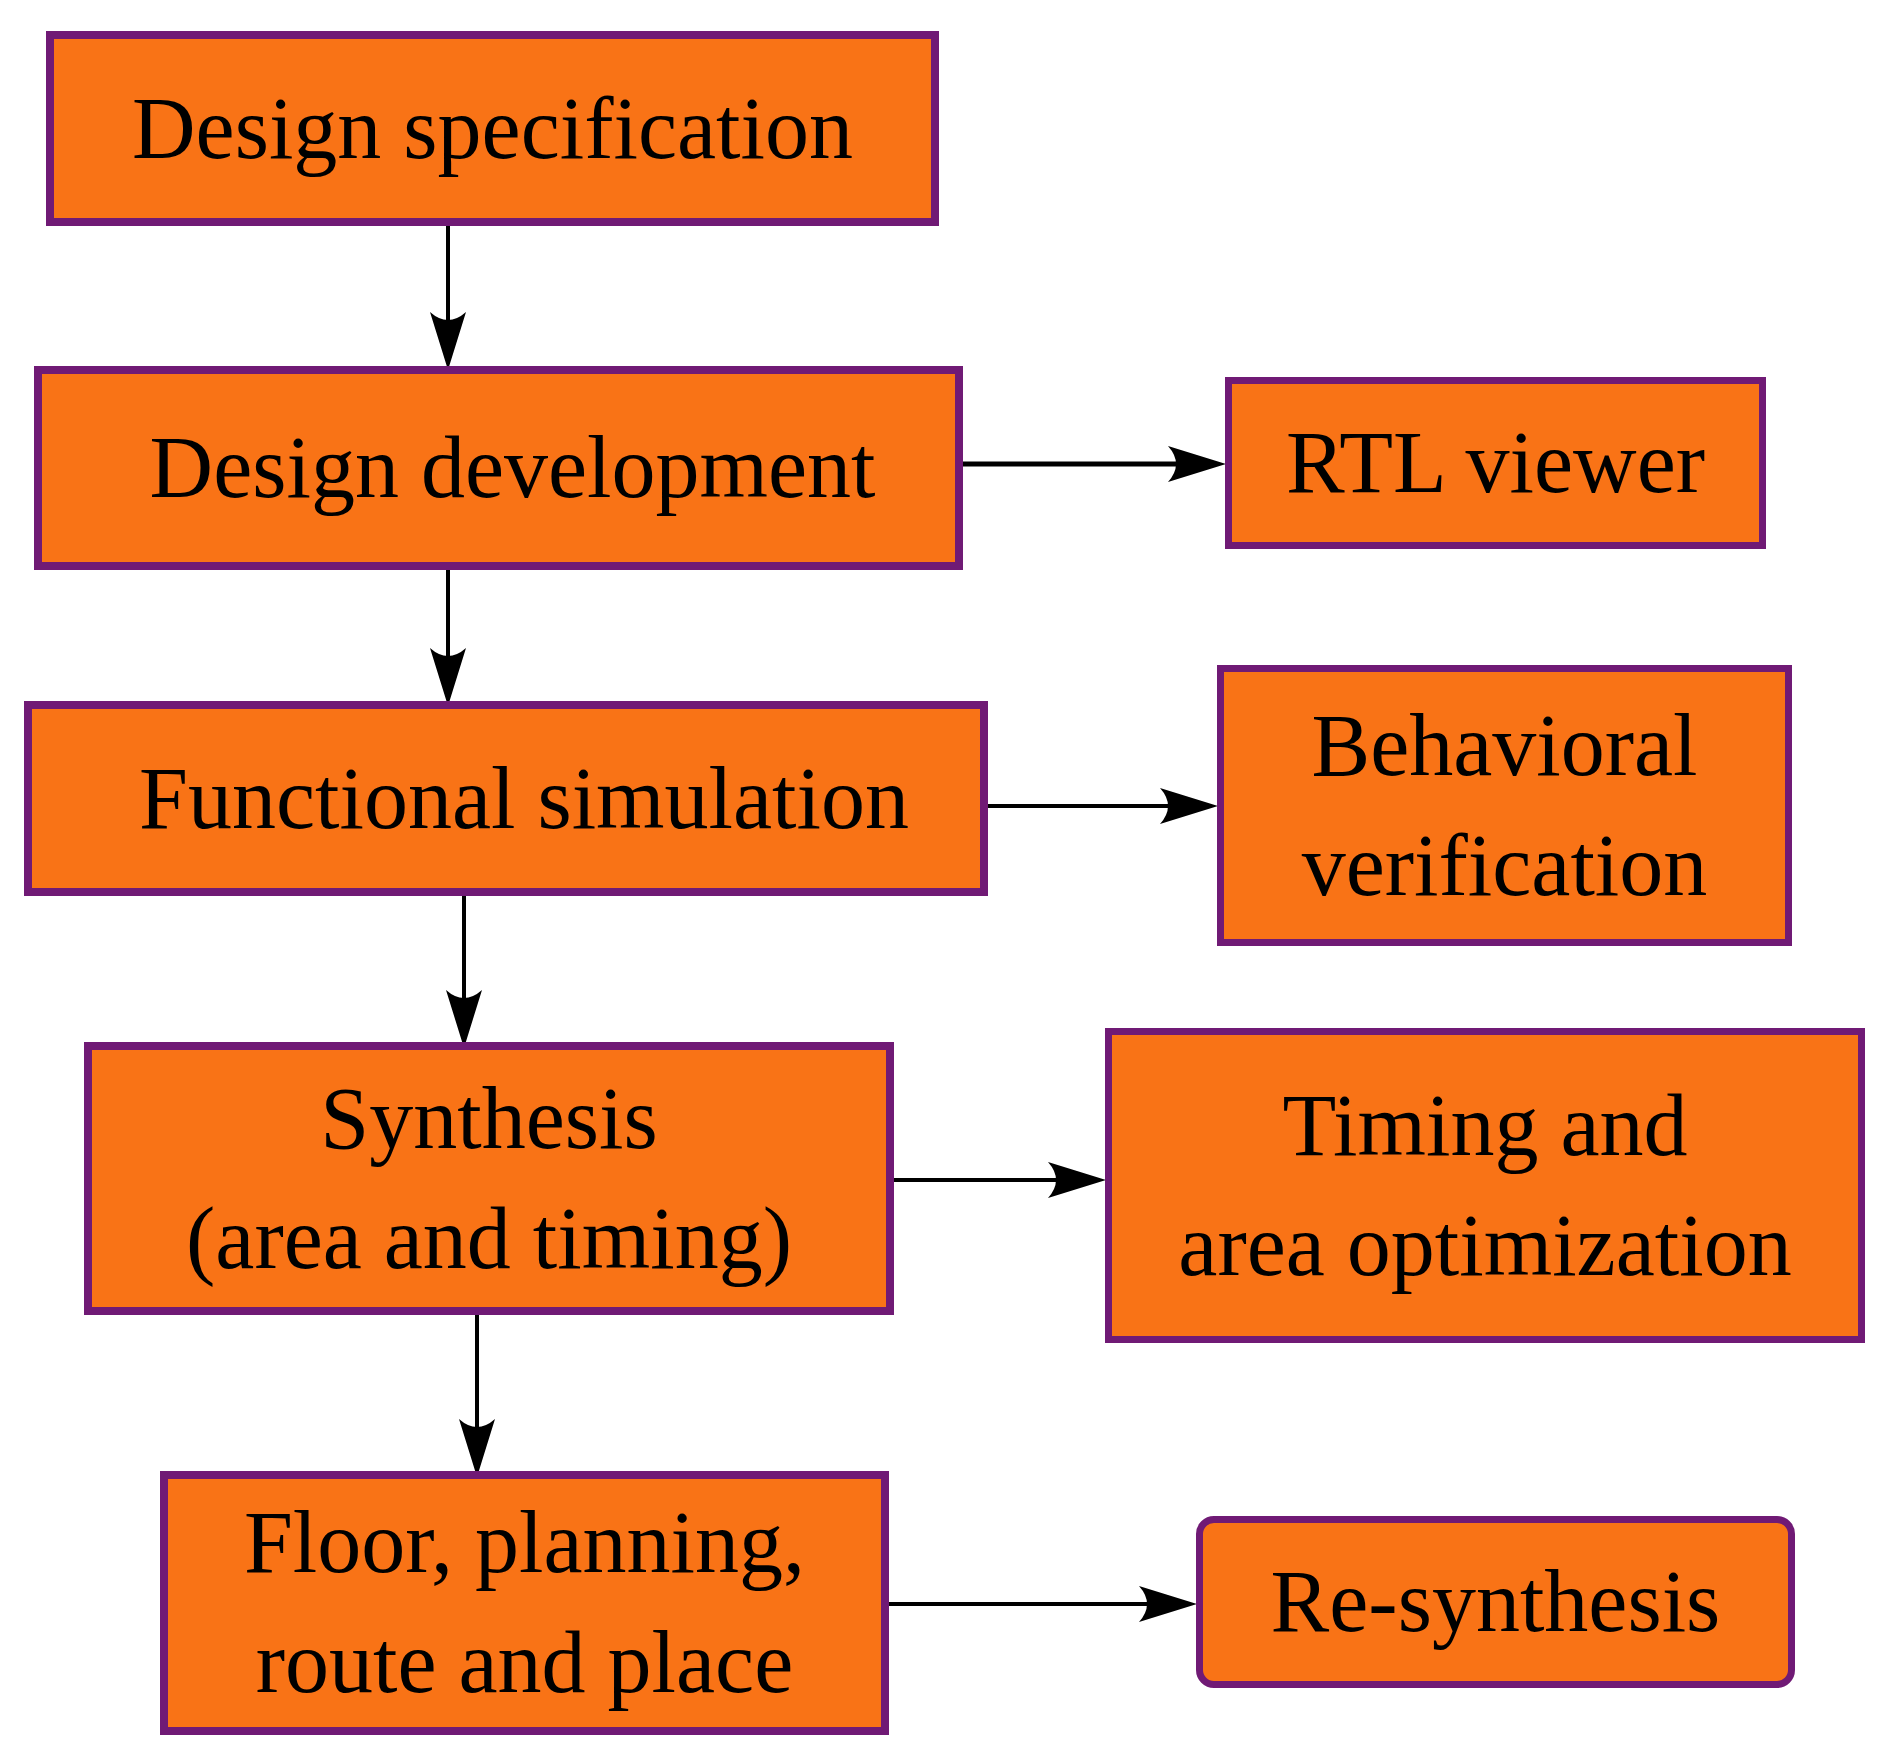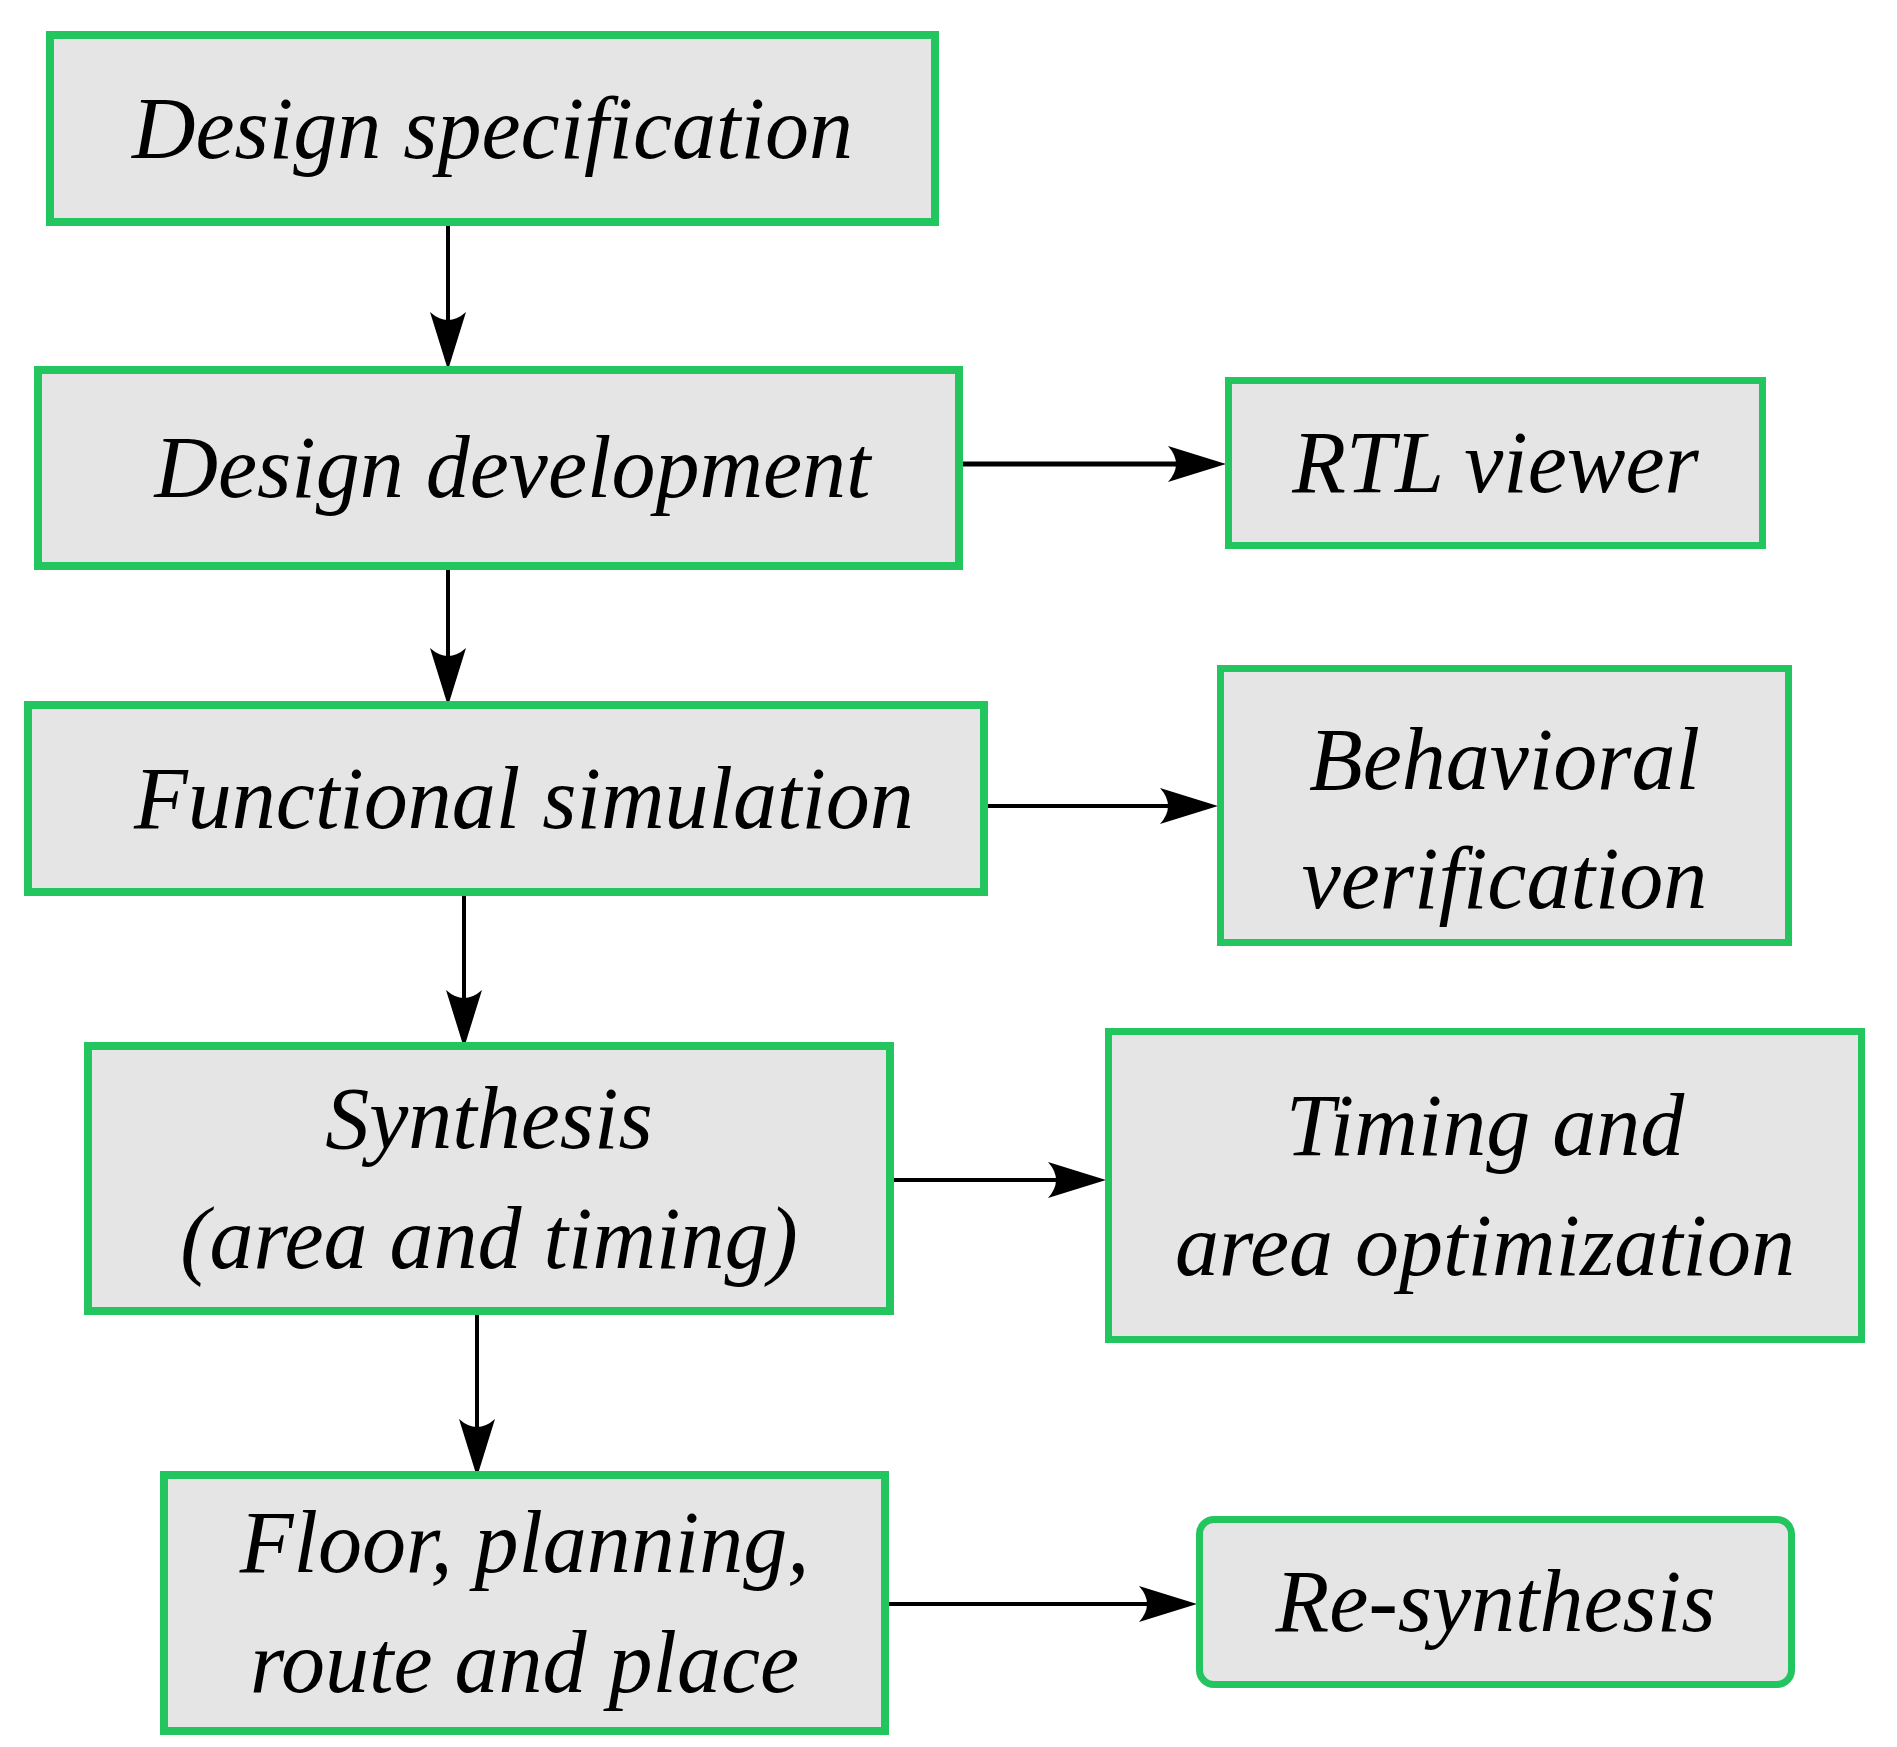--- a/index.html
+++ b/index.html
@@ -19,44 +19,43 @@
   #connector-layer {
     position: absolute;
     left: 0;
     top: 0;
     width: 1897px;
     height: 1747px;
   }
   .node {
     position: absolute;
     box-sizing: border-box;
-    border: 7px solid #22c55e;
-    background: #e5e5e5;
+    border: 7px solid #701a75;
+    background: #f97316;
     display: flex;
     align-items: center;
     justify-content: center;
     text-align: center;
-    font-style: italic;
   }
   .node-label {
     font-size: 88px;
     line-height: 1.36;
     white-space: pre-line;
     color: #000000;
     letter-spacing: 0px;
   }
   
   #node-design-specification   { left: 46px;   top: 31px;   width: 893px; height: 195px; border-width: 8px; }
   #node-design-development     { left: 34px;   top: 366px;  width: 929px; height: 204px; border-width: 8px; padding-left: 28px; }
   #node-functional-simulation  { left: 24px;   top: 701px;  width: 964px; height: 195px; border-width: 8px; padding-left: 36px; }
   #node-synthesis              { left: 84px;   top: 1042px; width: 810px; height: 273px; border-width: 8px; }
   #node-floor-planning         { left: 121px;  top: 1471px; width: 729px; height: 264px; border-width: 8px; margin-left: 39px; }
   
   #node-rtl-viewer             { left: 1225px; top: 377px;  width: 541px; height: 172px; }
-  #node-behavioral-verification{ left: 1217px; top: 665px;  width: 575px; height: 281px; align-items: flex-end; }
+  #node-behavioral-verification{ left: 1217px; top: 665px;  width: 575px; height: 281px; }
   #node-timing-area-optimization{ left: 1105px; top: 1028px; width: 760px; height: 315px; }
   #node-re-synthesis           { left: 1196px; top: 1516px; width: 599px; height: 172px; border-radius: 18px; }
 </style>
 </head>
 <body>
 
 <div id="canvas">
 
   <svg id="connector-layer" viewBox="0 0 1897 1747" xmlns="http://www.w3.org/2000/svg">
 

